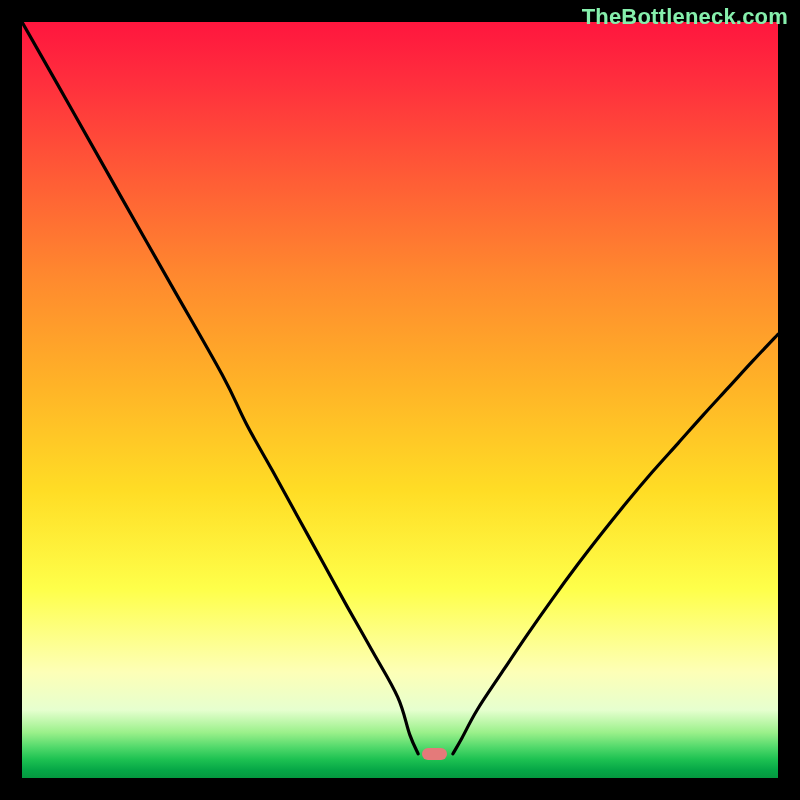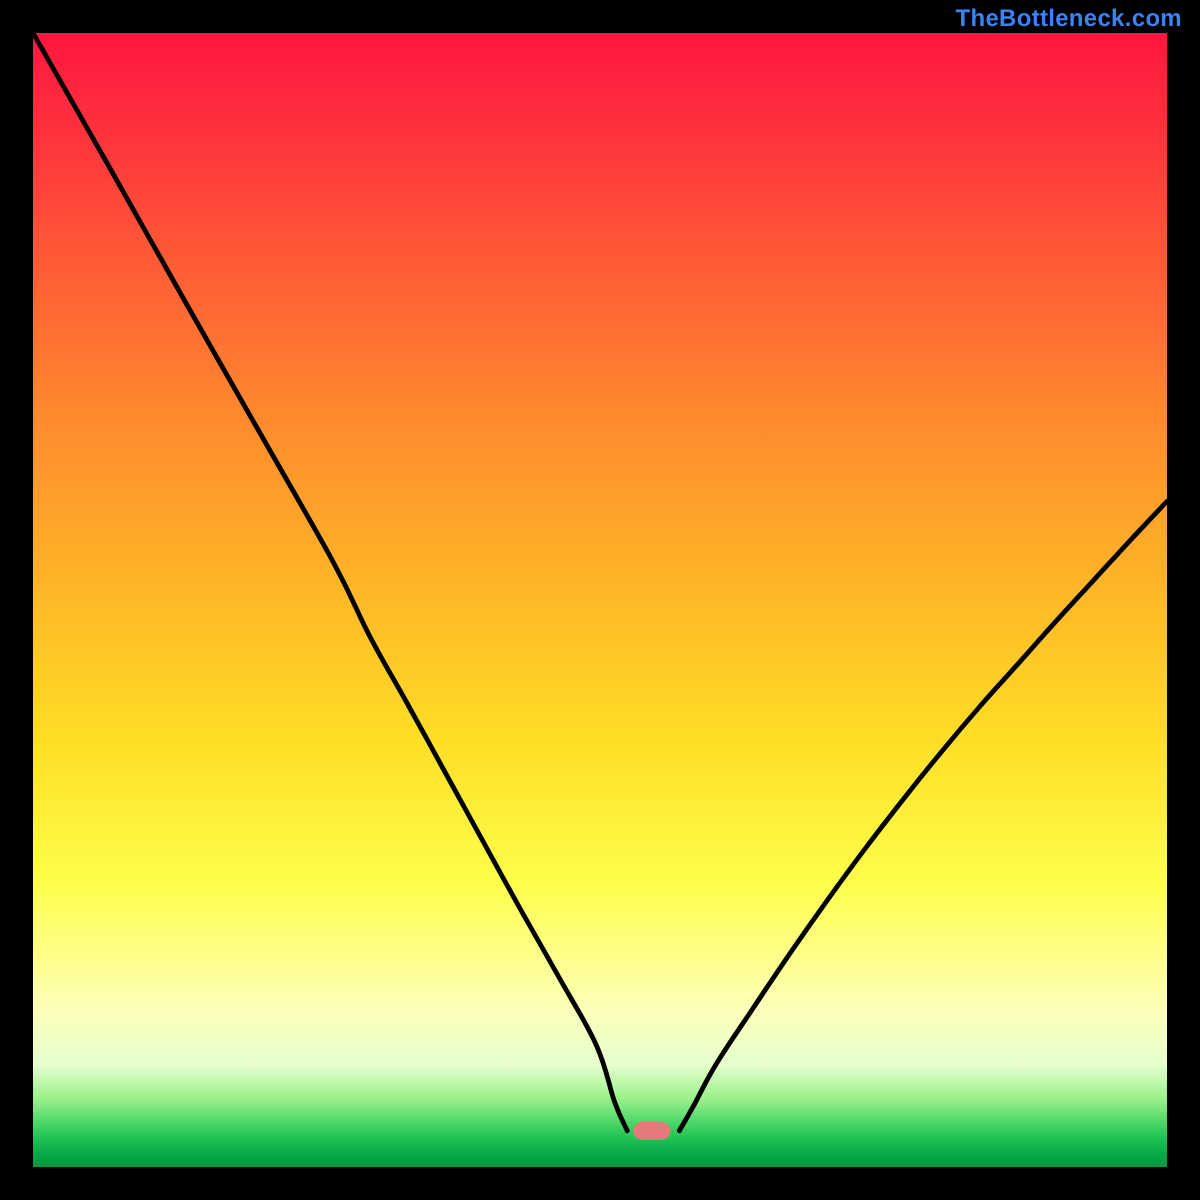--- a/index.html
+++ b/index.html
@@ -14,22 +14,22 @@
   .frame {
     position: relative;
     width: 800px;
     height: 800px;
     background: #000000;
   }
   .watermark {
     position: absolute;
     top: 4px;
     right: 12px;
-    color: #3b82f6;
-    font-size: 16px;
+    color: #86efac;
+    font-size: 22px;
     font-weight: 600;
     letter-spacing: 0.2px;
     z-index: 10;
   }
   .plot-area {
     position: absolute;
     left: 22px;
     top: 22px;
     width: 756px;
     height: 756px;

